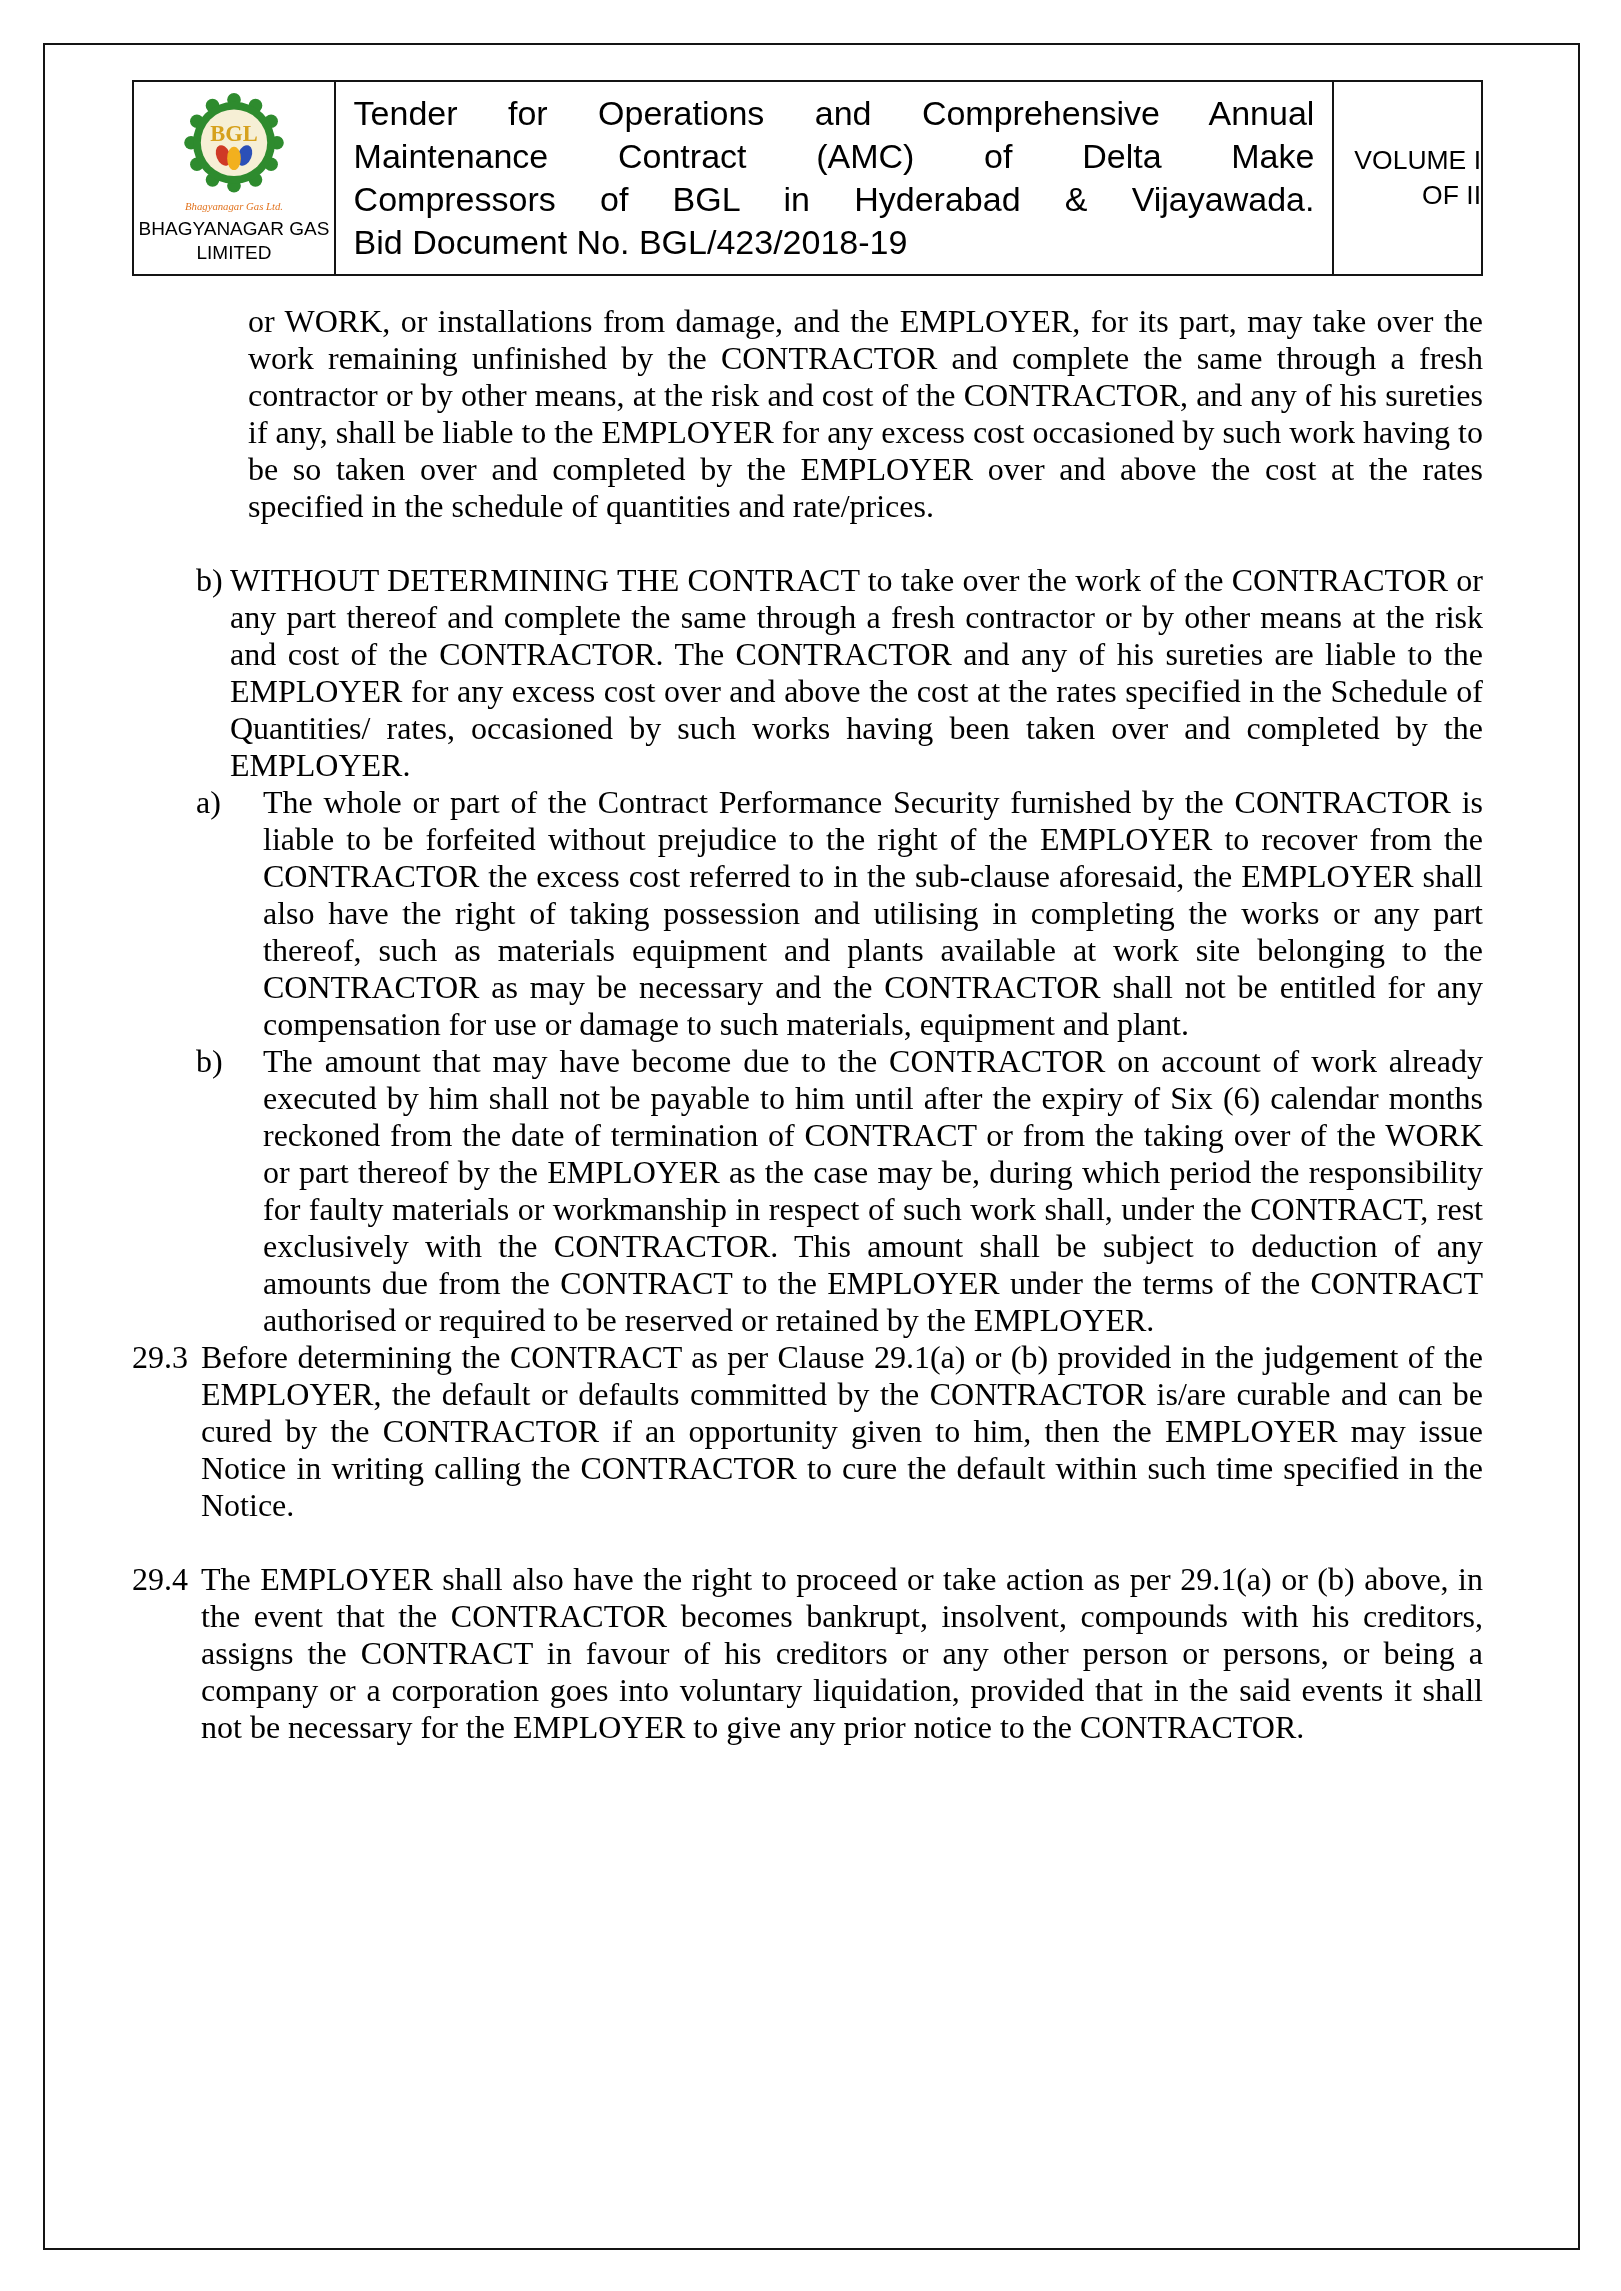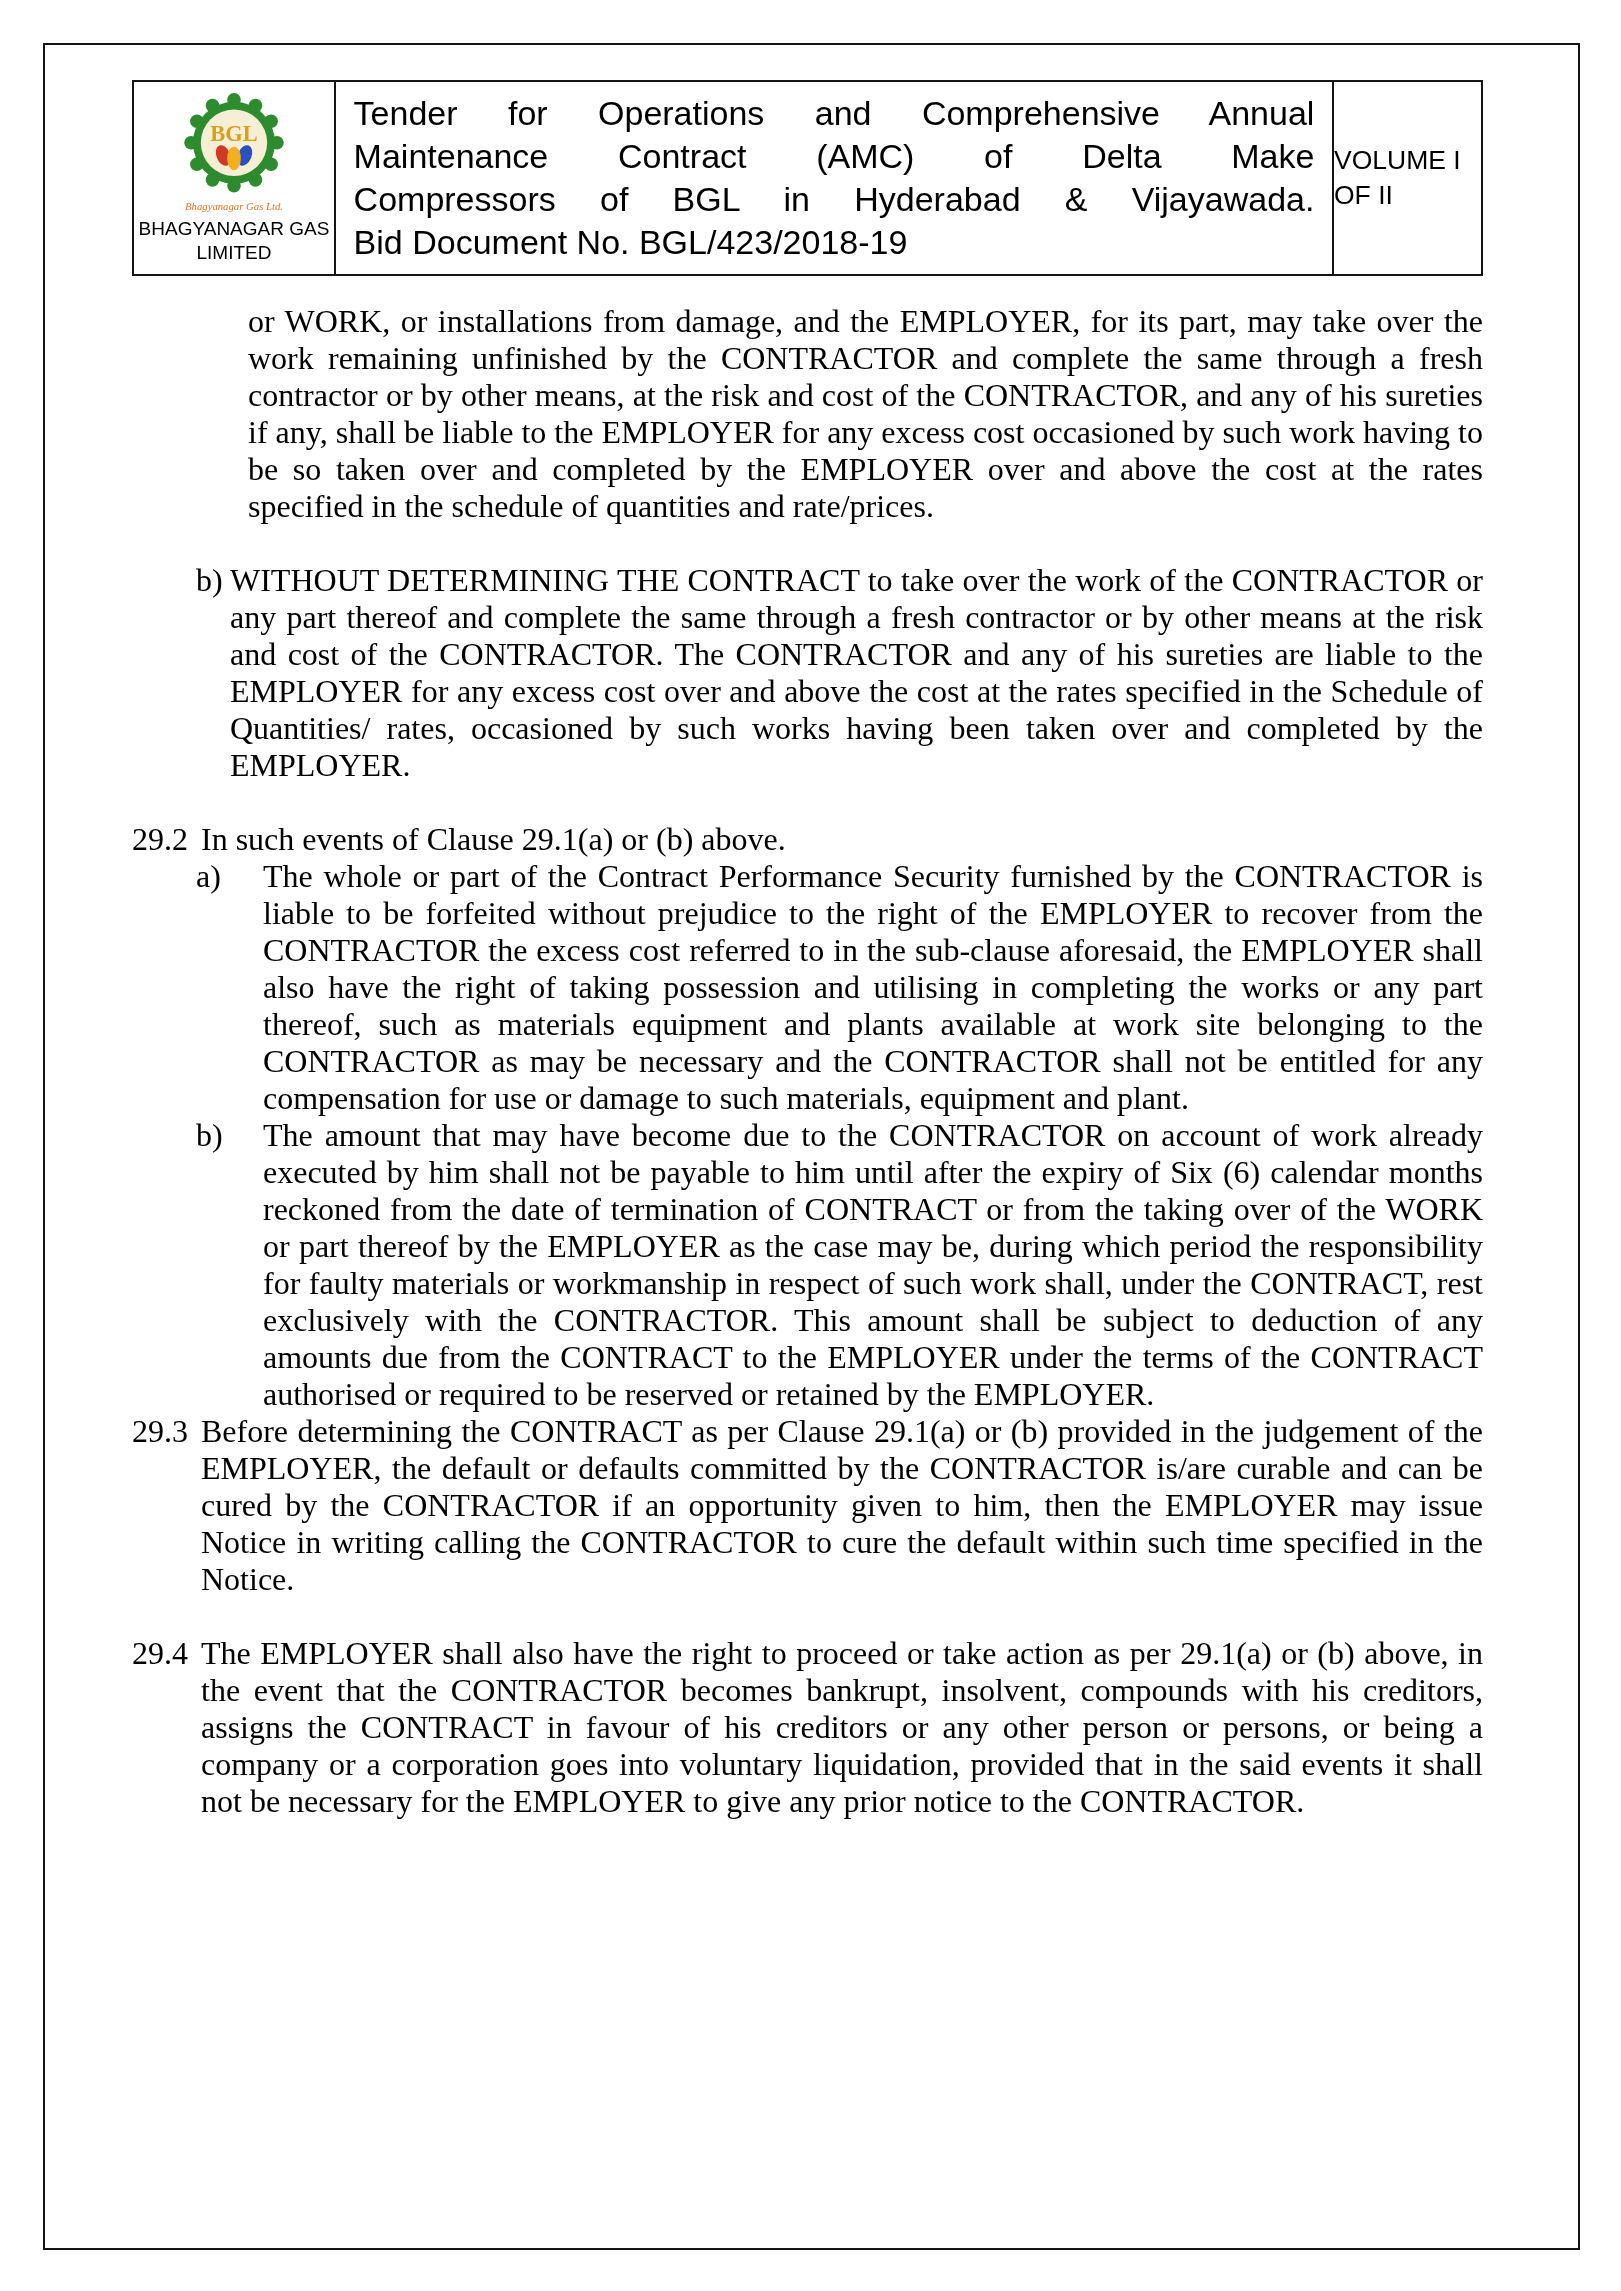--- a/index.html
+++ b/index.html
@@ -25,21 +25,21 @@
     font-family:"Liberation Sans", sans-serif; font-size:19px; line-height:24.5px;
     margin-top:2px; color:#000;
   }
   td.title-cell {
     padding:9.8px 17.6px; font-family:"Liberation Sans", sans-serif;
     font-size:34px; line-height:43px; color:#000;
   }
   .title-line { text-align:justify; text-align-last:justify; white-space:normal; }
   .title-bid  { }
   td.vol-cell {
-    width:149px; text-align:left;
+    width:149px; text-align:right;
     font-family:"Liberation Sans", sans-serif; font-size:26.5px; line-height:35px;
   }
 
   
   .body-text { margin-top:27.4px; font-size:32px; line-height:37px; }
   .para { display:flex; text-align:justify; }
   .para .ptext { flex:1 1 auto; }
   .pnum  { flex:0 0 69px; }
   .plabel{ flex:0 0 34px; }
   .p-cont  { margin-left:116px; }
@@ -114,24 +114,20 @@
 
       <div class="para p-cont">
         <div class="ptext">or WORK, or installations from damage, and the EMPLOYER, for its part, may take over the work remaining unfinished by the CONTRACTOR and complete the same through a fresh contractor or by other means, at the risk and cost of the CONTRACTOR, and any of his sureties if any, shall be liable to the EMPLOYER for any excess cost occasioned by such work having to be so taken over and completed by the EMPLOYER over and above the cost at the rates specified in the schedule of quantities and rate/prices.</div>
       </div>
 
       <div class="para p-sub gap">
         <div class="plabel">b)</div>
         <div class="ptext">WITHOUT DETERMINING THE CONTRACT to take over the work of the CONTRACTOR or any part thereof and complete the same through a fresh contractor or by other means at the risk and cost of the CONTRACTOR. The CONTRACTOR and any of his sureties are liable to the EMPLOYER for any excess cost over and above the cost at the rates specified in the Schedule of Quantities/ rates, occasioned by such works having been taken over and completed by the EMPLOYER.</div>
       </div>
 
-      <div class="para gap">
-        <div class="pnum">29.2</div>
-        <div class="ptext">In such events of Clause 29.1(a) or (b) above.</div>
-      </div>
 
       <div class="para p-sub2">
         <div class="plabel">a)</div>
         <div class="ptext">The whole or part of the Contract Performance Security furnished by the CONTRACTOR is liable to be forfeited without prejudice to the right of the EMPLOYER to recover from the CONTRACTOR the excess cost referred to in the sub-clause aforesaid, the EMPLOYER shall also have the right of taking possession and utilising in completing the works or any part thereof, such as materials equipment and plants available at work site belonging to the CONTRACTOR as may be necessary and the CONTRACTOR shall not be entitled for any compensation for use or damage to such materials, equipment and plant.</div>
       </div>
 
       <div class="para p-sub2">
         <div class="plabel">b)</div>
         <div class="ptext">The amount that may have become due to the CONTRACTOR on account of work already executed by him shall not be payable to him until after the expiry of Six (6) calendar months reckoned from the date of termination of CONTRACT or from the taking over of the WORK or part thereof by the EMPLOYER as the case may be, during which period the responsibility for faulty materials or workmanship in respect of such work shall, under the CONTRACT, rest exclusively with the CONTRACTOR. This amount shall be subject to deduction of any amounts due from the CONTRACT to the EMPLOYER under the terms of the CONTRACT authorised or required to be reserved or retained by the EMPLOYER.</div>
       </div>

